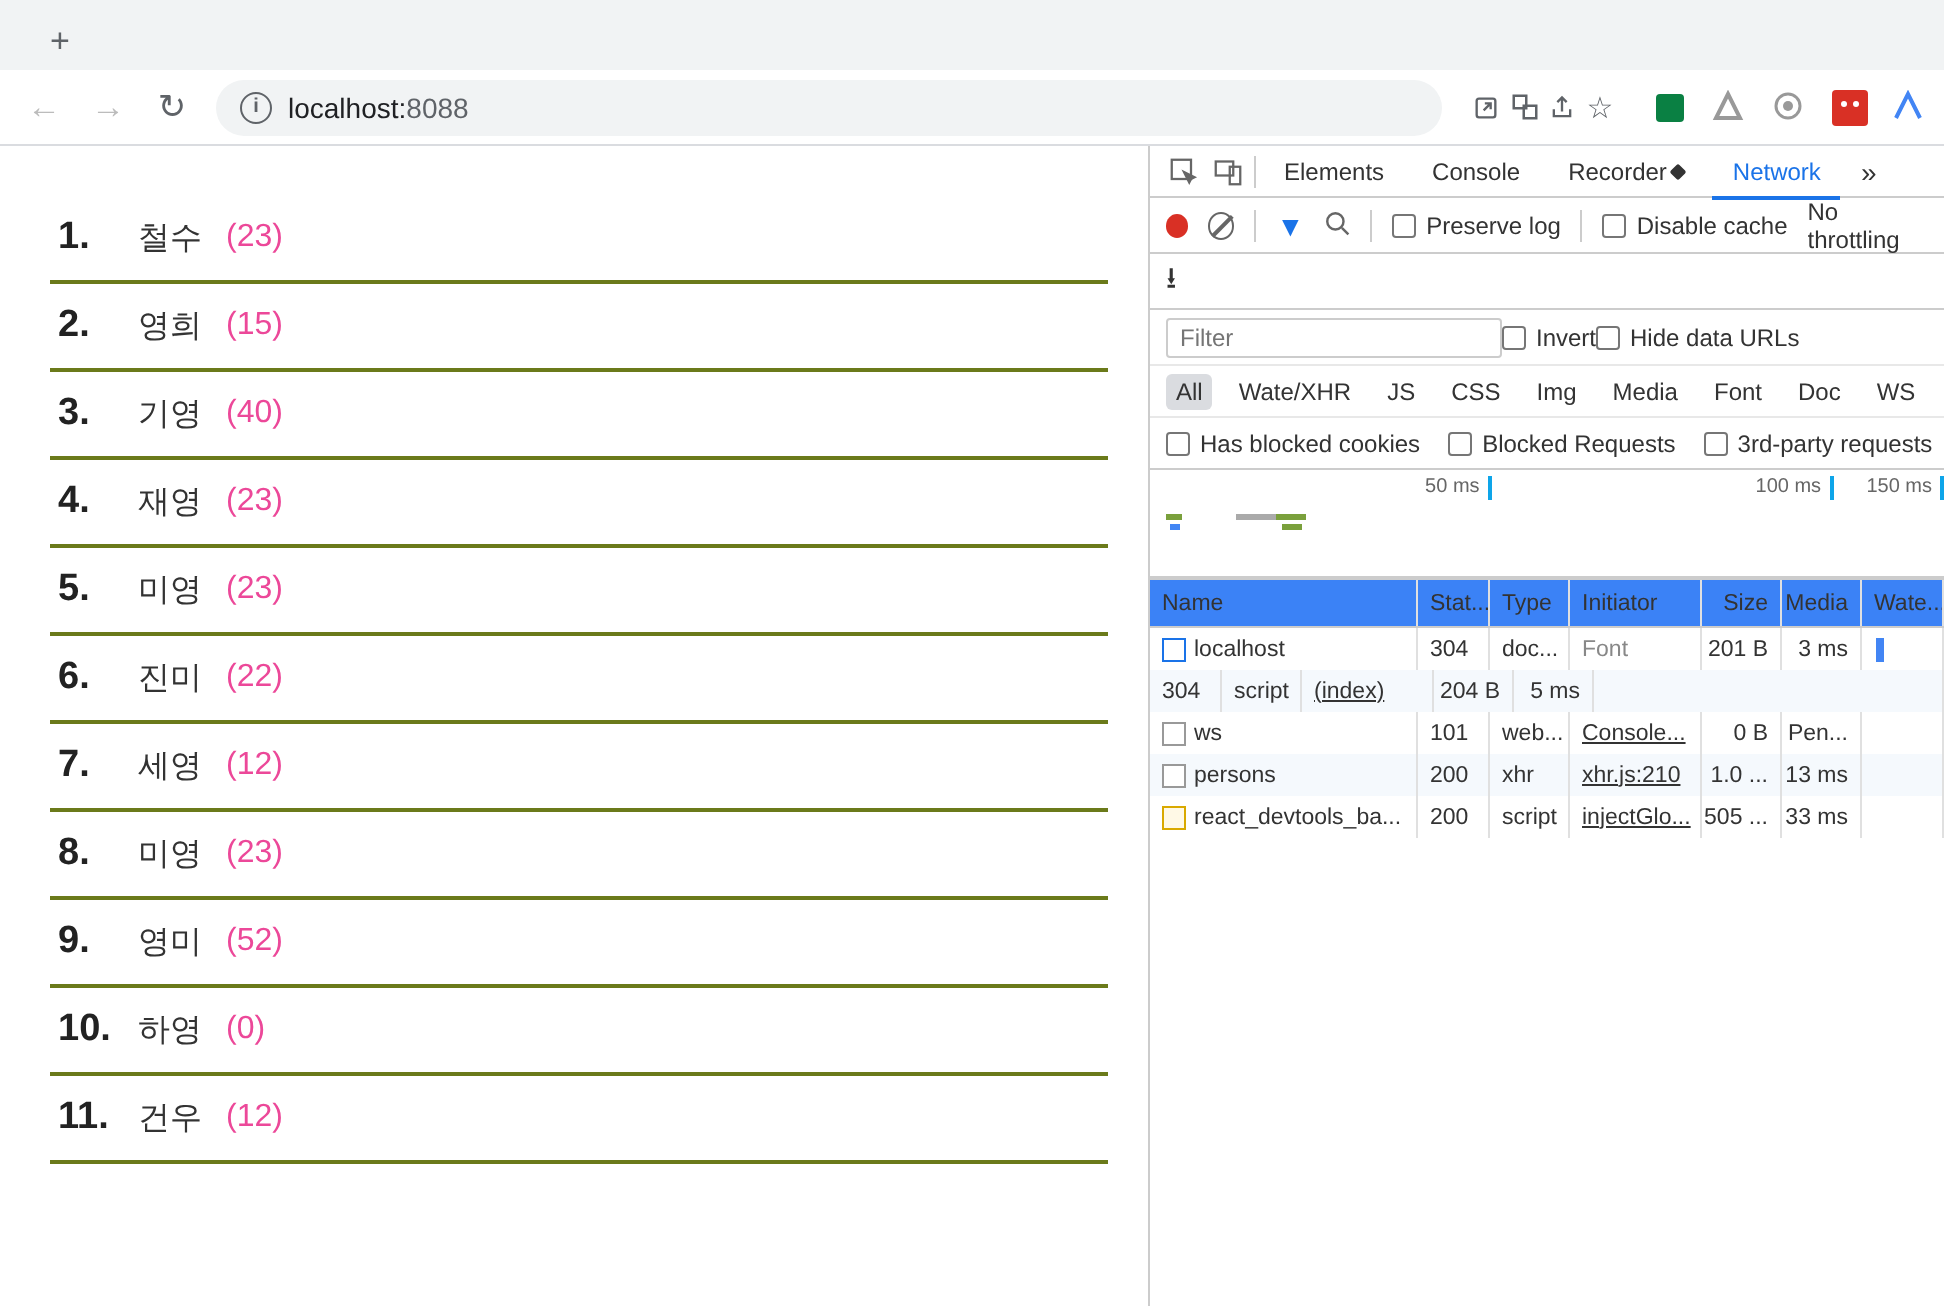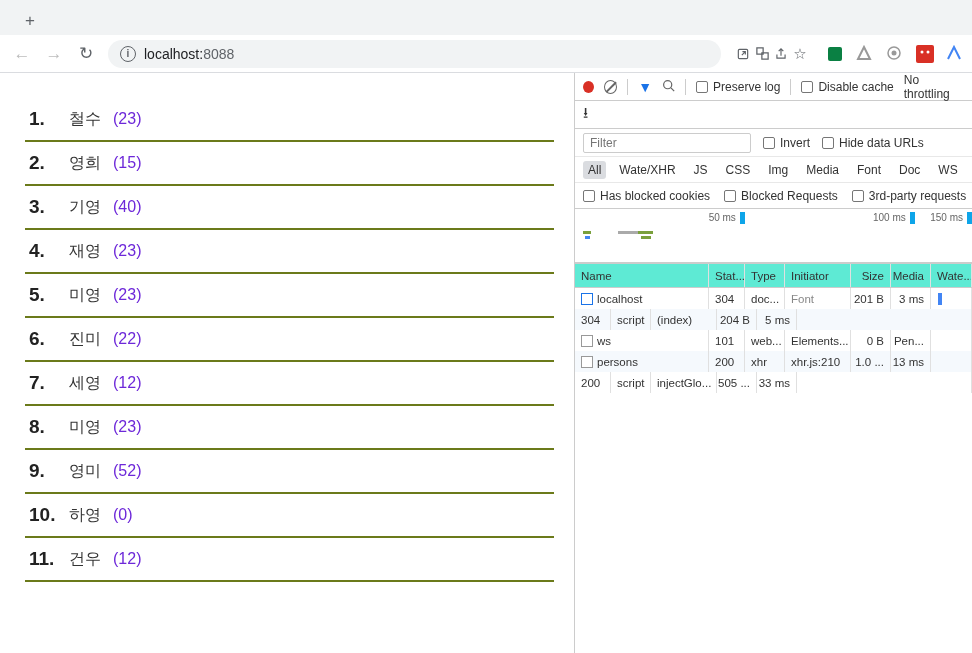--- a/index.html
+++ b/index.html
@@ -20,68 +20,68 @@
 .url-host{color:#202124}
 .toolbar-icons{display:flex;align-items:center;gap:12px;padding:0 6px}
 .toolbar-icon{width:16px;height:16px;display:flex;align-items:center;justify-content:center;color:#5f6368;font-size:14px}
 .ext-icons{display:flex;align-items:center;gap:12px;padding-left:8px}
 .ext-icon{width:18px;height:18px}
 .content-area{display:flex;height:580px}
 .page-content{flex:1;padding:25px 20px 25px 25px;overflow-y:auto}
 .list-item{border-bottom:2px solid #6b7a1a;padding:10px 0 10px 4px;display:flex;align-items:center;gap:12px}
 .list-num{font-size:19px;font-weight:bold;color:#222;min-width:28px}
 .list-name{font-size:16px;color:#333}
-.list-count{font-size:16px;color:#6d28d9}
+.list-count{font-size:16px;color:#ec4899}
 .devtools{width:398px;border-left:1px solid #ccc;display:flex;flex-direction:column;background:#fff;font-size:12px;color:#333}
 .dt-tabs{height:26px;border-bottom:1px solid #ccc;display:flex;align-items:center;padding:0 8px;gap:4px}
 .dt-tab-icon{width:18px;height:18px;display:flex;align-items:center;justify-content:center;color:#666}
 .dt-tab{padding:0 10px;height:26px;display:flex;align-items:center;cursor:pointer;color:#333;position:relative}
 .dt-tab.active{color:#1a73e8}
 .dt-tab.active::after{content:"";position:absolute;bottom:-1px;left:0;right:0;height:2px;background:#1a73e8}
 .dt-tab .marker{width:6px;height:6px;background:#333;border-radius:1px;margin-left:3px;transform:rotate(45deg)}
 .dt-more{font-size:14px;color:#333;padding:0 6px;cursor:pointer}
 .network-toolbar{height:28px;border-bottom:1px solid #ccc;display:flex;align-items:center;padding:0 8px;gap:10px}
 .record-btn{width:12px;height:12px;border-radius:50%;background:#d93025;cursor:pointer}
 .clear-btn{width:14px;height:14px;border:1.5px solid #666;border-radius:50%;position:relative;cursor:pointer}
 .clear-btn::after{content:"";position:absolute;width:14px;height:1.5px;background:#666;top:50%;left:50%;transform:translate(-50%,-50%) rotate(-45deg)}
 .filter-btn{color:#1a73e8;font-size:14px}
 .search-btn{font-size:13px;color:#666}
 .nt-sep{width:1px;height:16px;background:#ccc}
 .checkbox{width:12px;height:12px;border:1px solid #767676;border-radius:2px}
 .checkrow{display:flex;align-items:center;gap:5px;white-space:nowrap}
 .download-row{height:28px;border-bottom:1px solid #ccc;display:flex;align-items:center;padding:0 8px}
 .download-icon{font-size:15px;color:#333}
-.filter-row{height:28px;border-bottom:1px solid #e8e8e8;display:flex;align-items:center;padding:0 8px;gap:12px}
+.filter-row{height:28px;border-bottom:1px solid #e8e8e8;display:flex;align-items:center;padding:0 8px;}
 .filter-input{width:168px;height:20px;border:1px solid #ccc;border-radius:2px;padding:0 6px;font-size:12px}
 .type-row{height:26px;border-bottom:1px solid #e8e8e8;display:flex;align-items:center;padding:0 8px;gap:8px;white-space:nowrap;overflow:hidden}
 .type-btn{padding:2px 5px;cursor:pointer;border-radius:3px}
 .type-btn.active{background:#dadce0}
 .misc-row{height:26px;border-bottom:1px solid #ccc;display:flex;align-items:center;padding:0 8px;gap:14px;white-space:nowrap}
 .timeline{height:54px;border-bottom:1px solid #ccc;position:relative}
 .timeline-ticks{display:flex;font-size:10px;color:#666;padding-top:3px}
-.tick{flex:1;text-align:right;padding-right:4px;border-right:5px solid #0ea5e9;height:12px}
+.tick{flex:1;text-align:right;padding-right:4px;border-right:2px solid #0ea5e9;height:12px}
 .tl-bars{position:absolute;top:22px;left:8px;right:8px}
 .tl-bar{position:absolute;height:3px}
 .net-table{flex:1;border-top:1px solid #ccc;overflow:hidden}
-.net-head{display:flex;height:24px;border-bottom:1px solid #ccc;background:#5eead4}
+.net-head{display:flex;height:24px;border-bottom:1px solid #ccc;background:#3b82f6}
 .net-head>div,.net-row>div{padding:0 6px;border-right:1px solid #e0e0e0;display:flex;align-items:center;white-space:nowrap;overflow:hidden;text-overflow:ellipsis;font-size:11.5px}
 .net-row{display:flex;height:21px}
 .net-row:nth-child(even){background:#f5f9fd}
 .col-name{width:134px}
 .col-stat{width:36px}
 .col-type{width:40px}
 .col-init{width:66px}
 .col-size{width:40px;justify-content:flex-end}
 .col-time{width:40px;justify-content:flex-end}
 .col-wf{flex:1}
 .net-icon{width:12px;height:12px;margin-right:4px;flex-shrink:0;border:1px solid}
 .ni-doc{border-color:#1a73e8;background:#fff}
 .ni-js{border-color:#d9a900;background:#fff9e6}
 .ni-other{border-color:#999;background:#fff}
-.initiator-link{cursor:pointer;color:#333}
+.initiator-link{text-decoration:underline;cursor:pointer;color:#333}
 .initiator-dim{color:#888}
 .sp{display:flex;gap:3px}
 .star{font-size:15px}
 </style>
 </head>
 <body>
 
 <div class="browser-chrome">
   <div class="tabs-bar">
     <div class="new-tab">+</div>
@@ -190,20 +190,43 @@
         <span class="list-count">(0)</span>
       </div>
       <div class="list-item">
         <span class="list-num">11.</span>
         <span class="list-name">건우</span>
         <span class="list-count">(12)</span>
       </div>
     </div>
 
   <div class="devtools">
+    <div class="dt-tabs">
+      <span class="dt-tab-icon">
+          <svg width="14" height="14" viewBox="0 0 16 16" fill="none" stroke="#666" stroke-width="1.3">
+            <rect x="1" y="1" width="11" height="11"></rect>
+            <path d="M8 8l6 3-2 1-1 2z" fill="#666"></path>
+          </svg>
+        </span>
+      <span class="dt-tab-icon">
+          <svg width="14" height="14" viewBox="0 0 16 16" fill="none" stroke="#666" stroke-width="1.3">
+            <rect x="1" y="2" width="10" height="8"></rect>
+            <rect x="9" y="5" width="6" height="10"></rect>
+          </svg>
+        </span>
+      <span class="nt-sep"></span>
+      <div class="dt-tab">Elements</div>
+      <div class="dt-tab">Console</div>
+      <div class="dt-tab">
+          <span>Recorder</span>
+          <span class="marker"></span>
+        </div>
+      <div class="dt-tab active">Network</div>
+      <div class="dt-more">»</div>
+    </div>
 
     <div class="network-toolbar">
       <span class="record-btn"></span>
       <span class="clear-btn"></span>
       <span class="nt-sep"></span>
       <span class="filter-btn">▼</span>
       <span class="search-btn"><svg width="13" height="13" viewBox="0 0 16 16" fill="none" stroke="#666" stroke-width="1.5">
             <circle cx="7" cy="7" r="5"></circle>
             <path d="M11 11l4 4"></path>
           </svg></span>
@@ -315,41 +338,45 @@
             <div class="col-wf"></div>
           </div>
           <div class="net-row">
             <div class="col-name">
               <span class="net-icon ni-other"></span>
               <span>ws</span>
             </div>
             <div class="col-stat">101</div>
             <div class="col-type">web...</div>
             <div class="col-init">
-              <span class="initiator-link">Elements...</span>
+              <span class="initiator-link">Console...</span>
             </div>
             <div class="col-size">0 B</div>
             <div class="col-time">Pen...</div>
             <div class="col-wf"></div>
           </div>
           <div class="net-row">
             <div class="col-name">
               <span class="net-icon ni-other"></span>
               <span>persons</span>
             </div>
             <div class="col-stat">200</div>
             <div class="col-type">xhr</div>
             <div class="col-init">
               <span class="initiator-link">xhr.js:210</span>
             </div>
             <div class="col-size">1.0 ...</div>
             <div class="col-time">13 ms</div>
             <div class="col-wf"></div>
           </div>
           <div class="net-row">
+            <div class="col-name">
+              <span class="net-icon ni-js"></span>
+              <span>react_devtools_ba...</span>
+            </div>
             <div class="col-stat">200</div>
             <div class="col-type">script</div>
             <div class="col-init">
               <span class="initiator-link">injectGlo...</span>
             </div>
             <div class="col-size">505 ...</div>
             <div class="col-time">33 ms</div>
             <div class="col-wf"></div>
           </div>
         </div>

